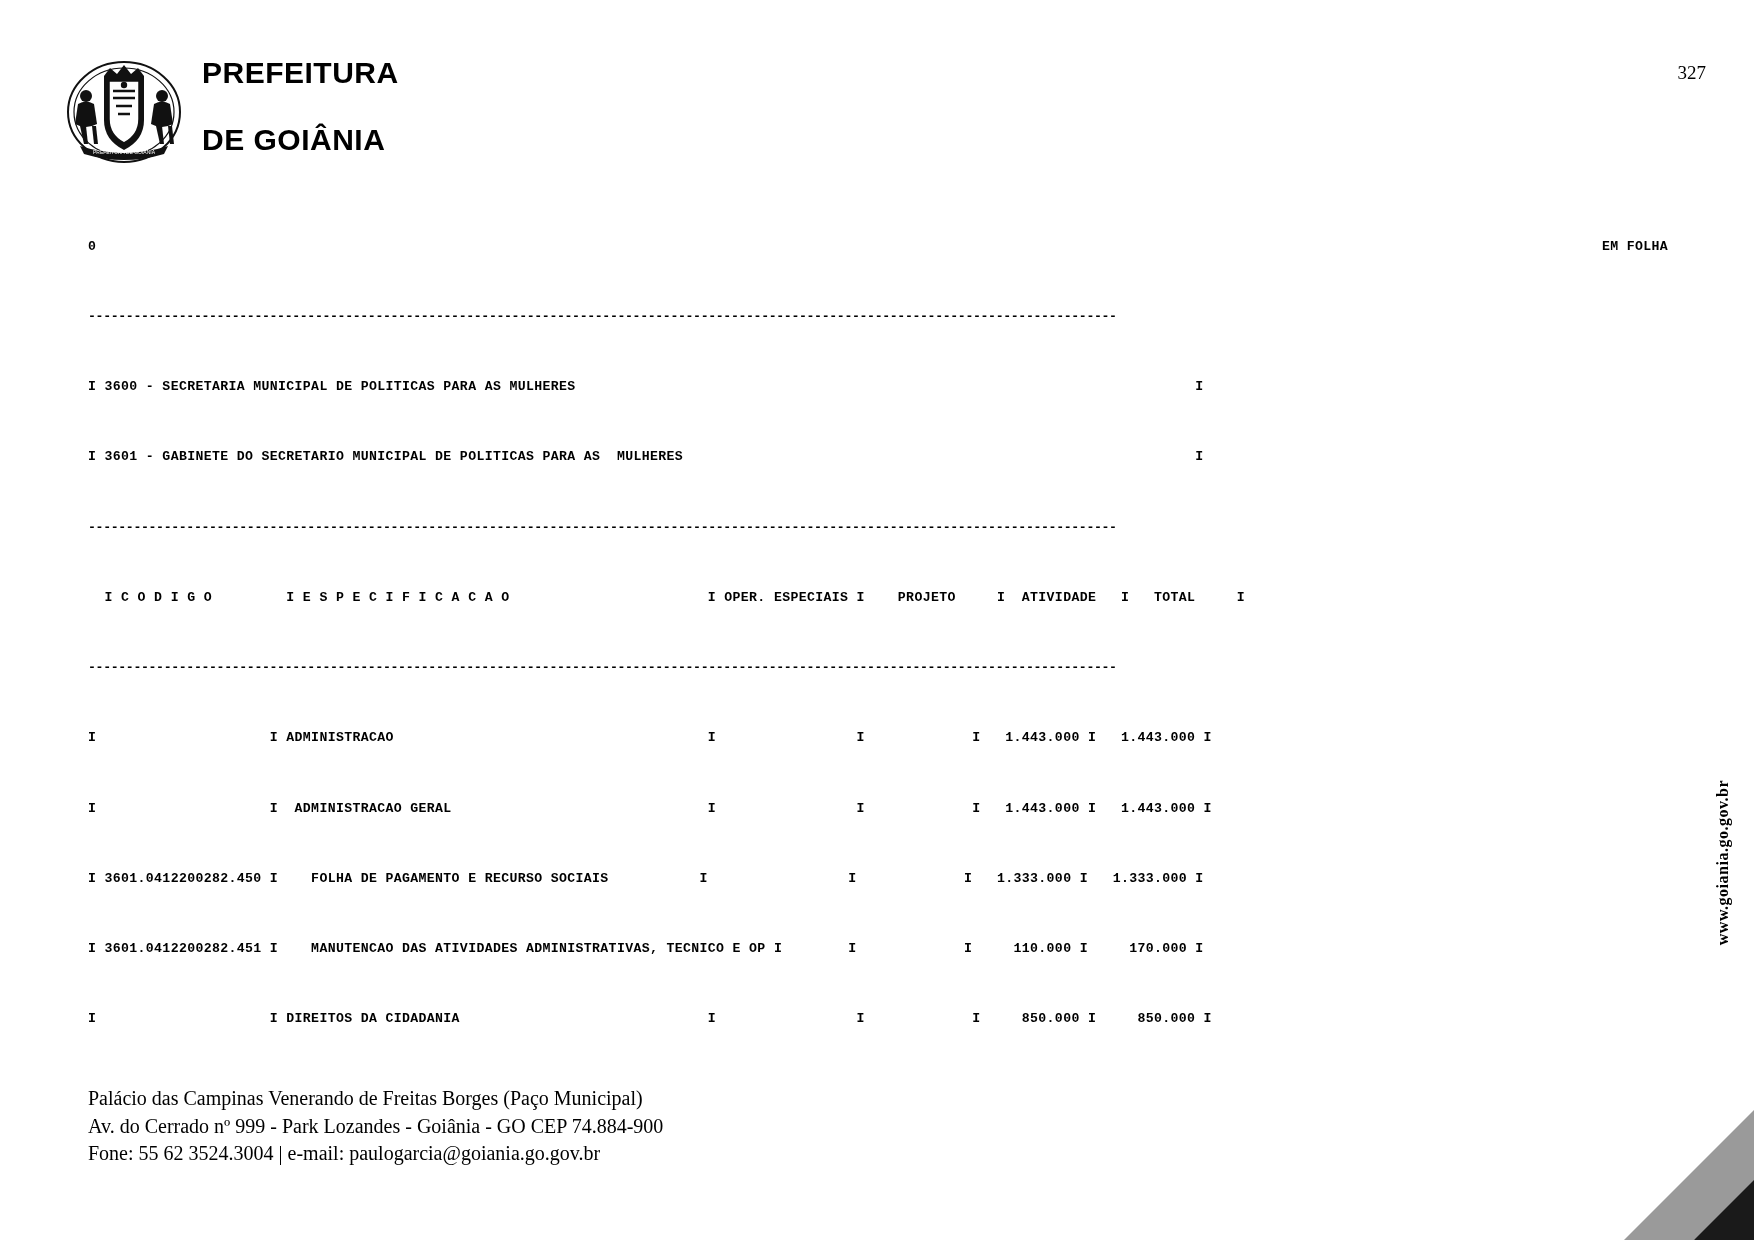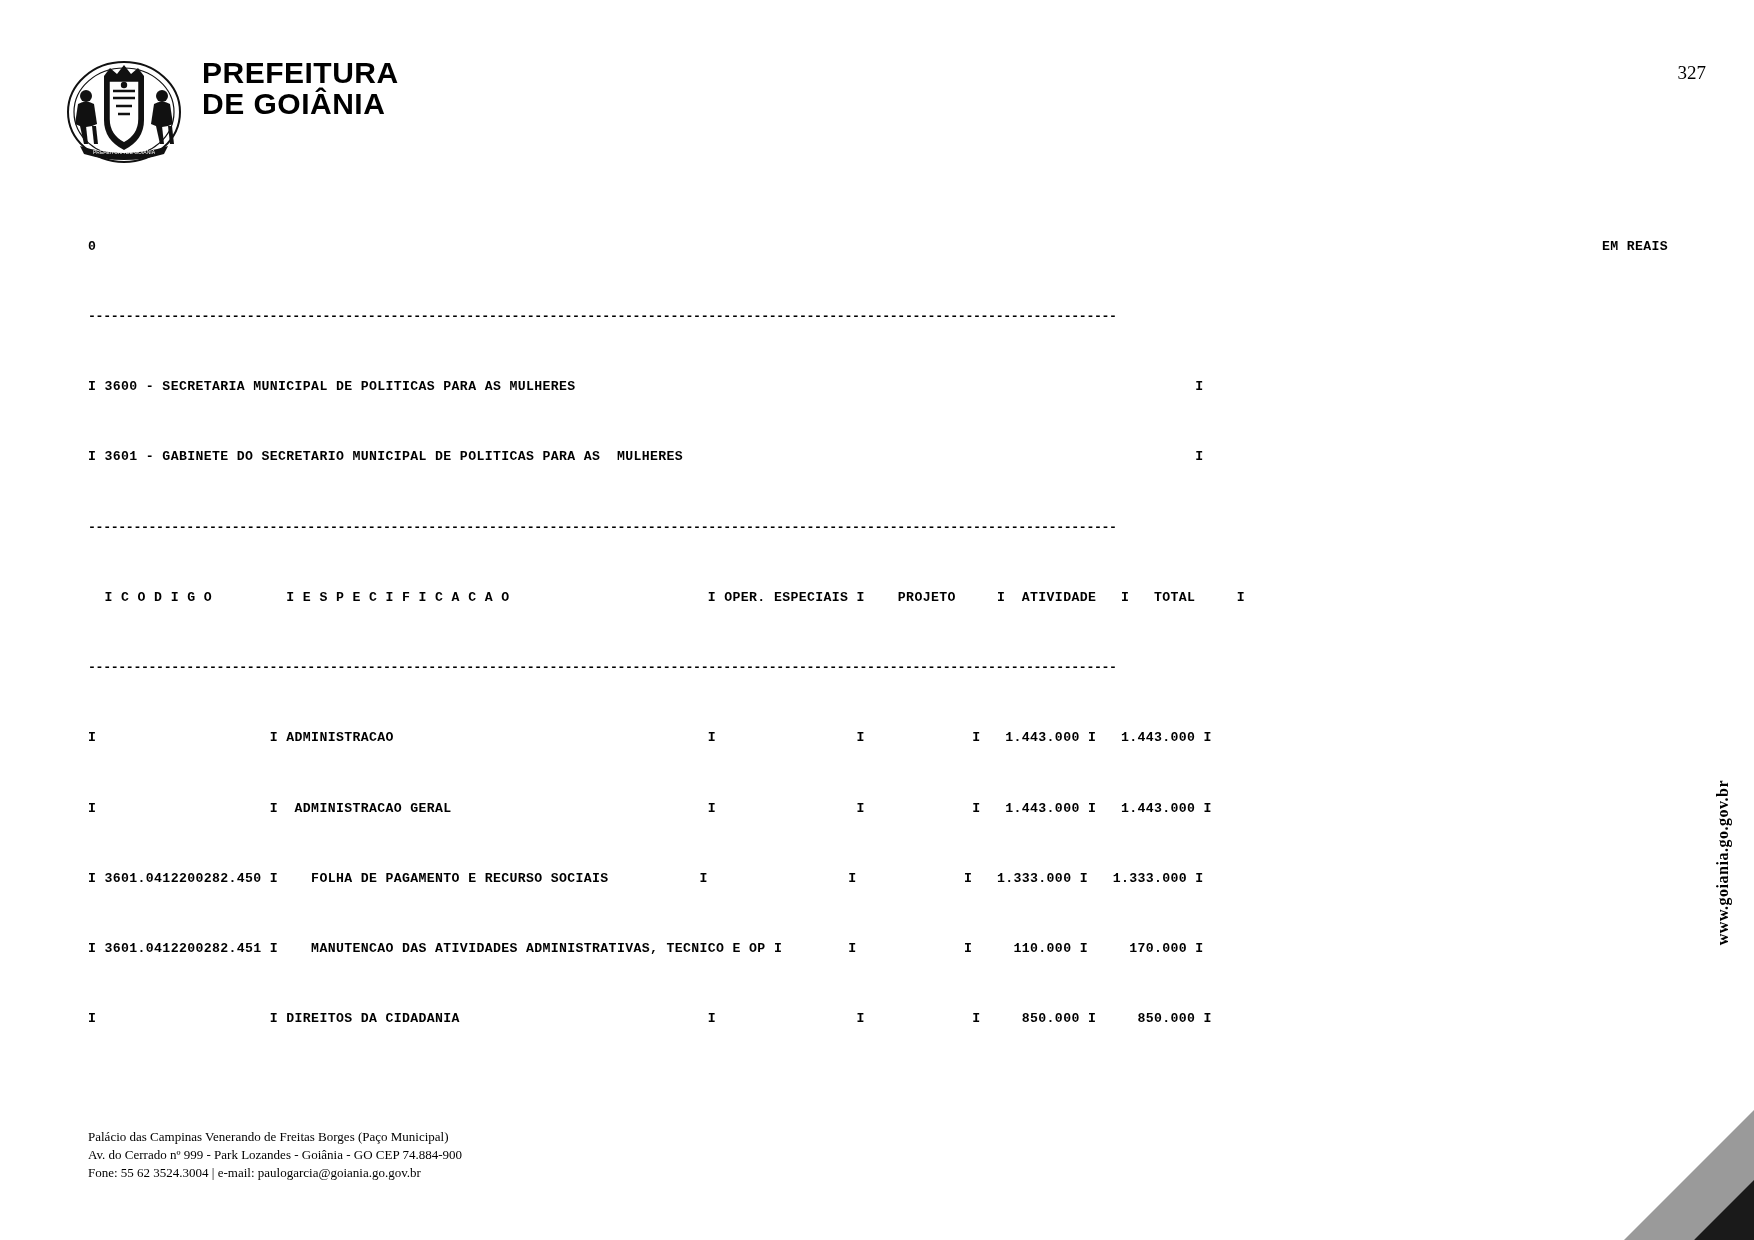--- a/index.html
+++ b/index.html
@@ -30,21 +30,21 @@
     position: relative;
   }
   .crest svg { display: block; }
   #logo-text {
     margin-left: 14px;
     line-height: 1.02;
     font-weight: bold;
     letter-spacing: 0.5px;
   }
   #logo-text .l1 { font-size: 30px; }
-  #logo-text .l2 { font-size: 30px; }
+  #logo-text .l2 { font-size: 30px; margin-top: 36px; }
 
   #page-number {
     position: absolute;
     right: 48px;
     top: 62px;
     font-family: Liberation Serif, serif;
     font-size: 19px;
   }
 
   
@@ -86,23 +86,23 @@
     bottom: 0;
     width: 190px;
     height: 150px;
     overflow: hidden;
   }
 
   
   #footer {
     position: absolute;
     left: 88px;
-    bottom: 58px;
+    bottom: 72px;
     font-family: "Liberation Serif", serif;
-    font-size: 13px;
+    font-size: 20px;
     line-height: 1.38;
   }
 </style>
 </head>
 <body>
 
 <div id="logo-block">
   <div class="crest">
     <svg width="128" height="108" viewBox="0 0 128 108" xmlns="http://www.w3.org/2000/svg">
 
@@ -137,21 +137,21 @@
   </div>
   <div id="logo-text">
     <div class="l1">PREFEITURA</div>
     <div class="l2">DE GOIÂNIA</div>
   </div>
 </div>
 
 <div id="page-number">327</div>
 
 <div id="report">
-  <div class="row"><span>0</span><span style="float:right">EM REAIS</span></div>
+  <div class="row"><span>0</span><span style="float:right">EM FOLHA</span></div>
   <div class="row rule">----------------------------------------------------------------------------------------------------------------------------------------</div>
   <div class="row">I 3600 - SECRETARIA MUNICIPAL DE POLITICAS PARA AS MULHERES                                                                           I</div>
   <div class="row">I 3601 - GABINETE DO SECRETARIO MUNICIPAL DE POLITICAS PARA AS  MULHERES                                                              I</div>
   <div class="row rule">----------------------------------------------------------------------------------------------------------------------------------------</div>
   <div class="row">  I C O D I G O         I E S P E C I F I C A C A O                        I OPER. ESPECIAIS I    PROJETO     I  ATIVIDADE   I   TOTAL     I</div>
   <div class="row rule">----------------------------------------------------------------------------------------------------------------------------------------</div>
   <div class="row">I                     I ADMINISTRACAO                                      I                 I             I   1.443.000 I   1.443.000 I</div>
   <div class="row">I                     I  ADMINISTRACAO GERAL                               I                 I             I   1.443.000 I   1.443.000 I</div>
   <div class="row">I 3601.0412200282.450 I    FOLHA DE PAGAMENTO E RECURSO SOCIAIS           I                 I             I   1.333.000 I   1.333.000 I</div>
   <div class="row">I 3601.0412200282.451 I    MANUTENCAO DAS ATIVIDADES ADMINISTRATIVAS, TECNICO E OP I        I             I     110.000 I     170.000 I</div>

